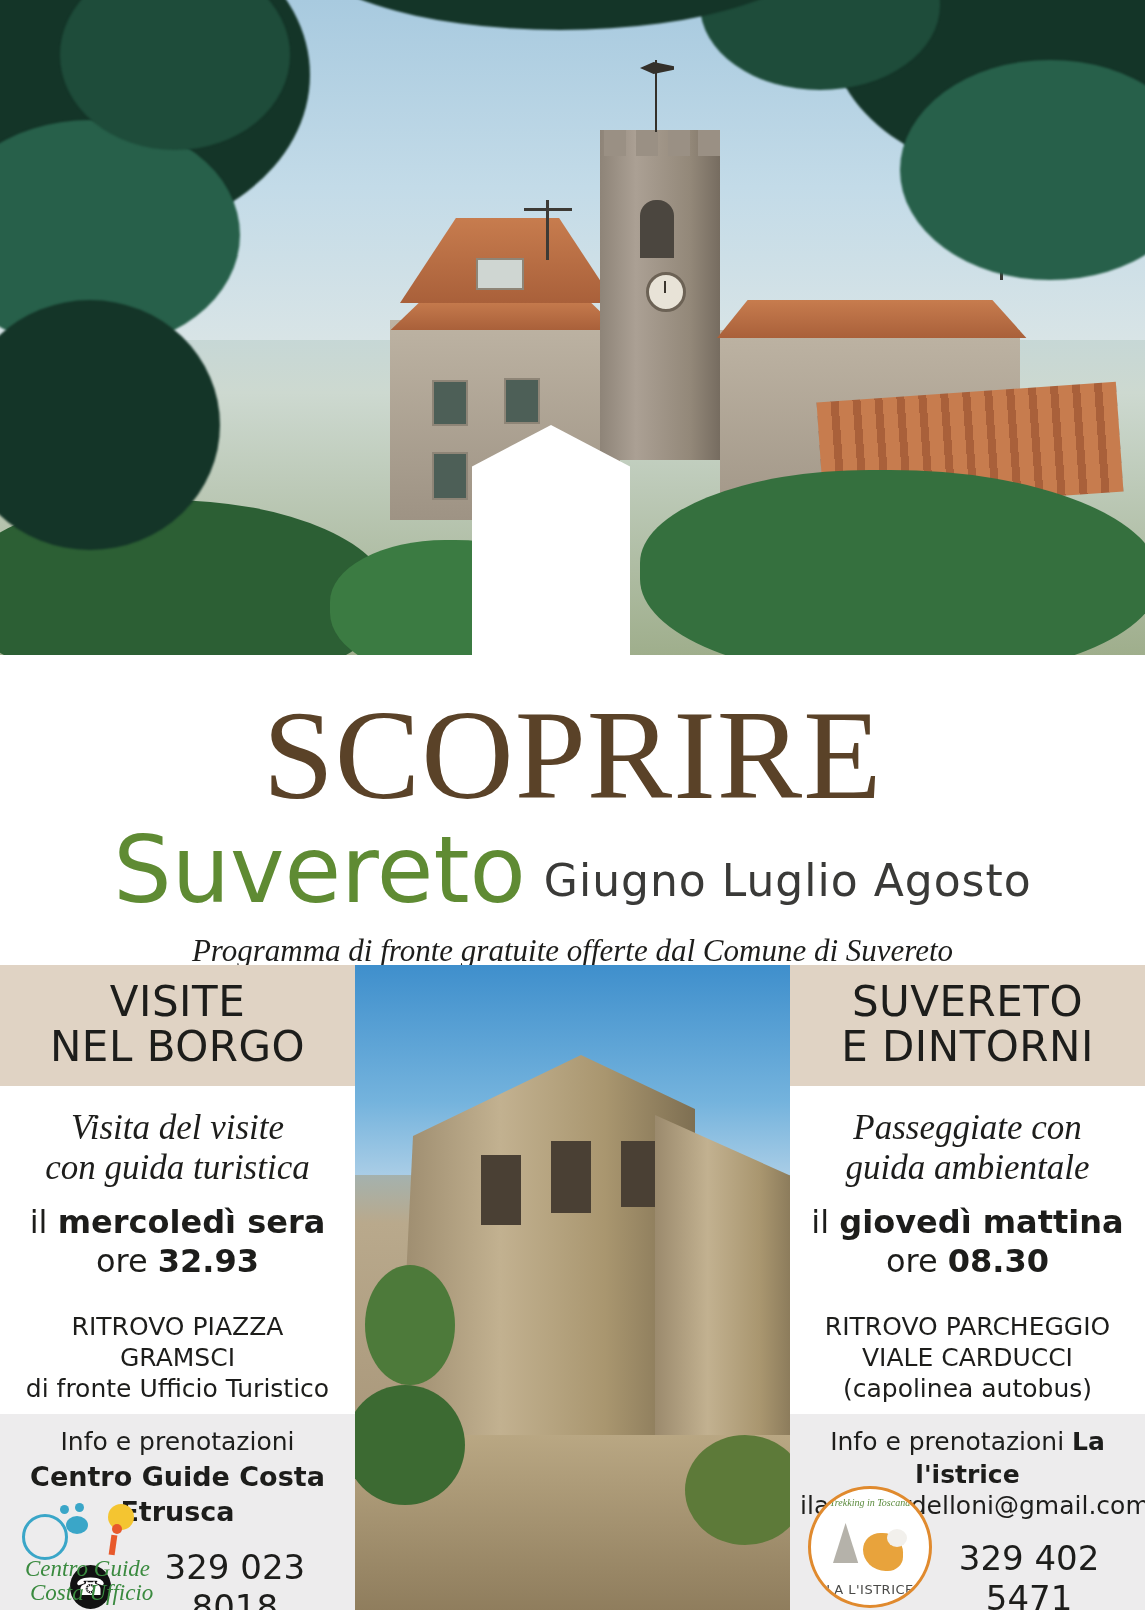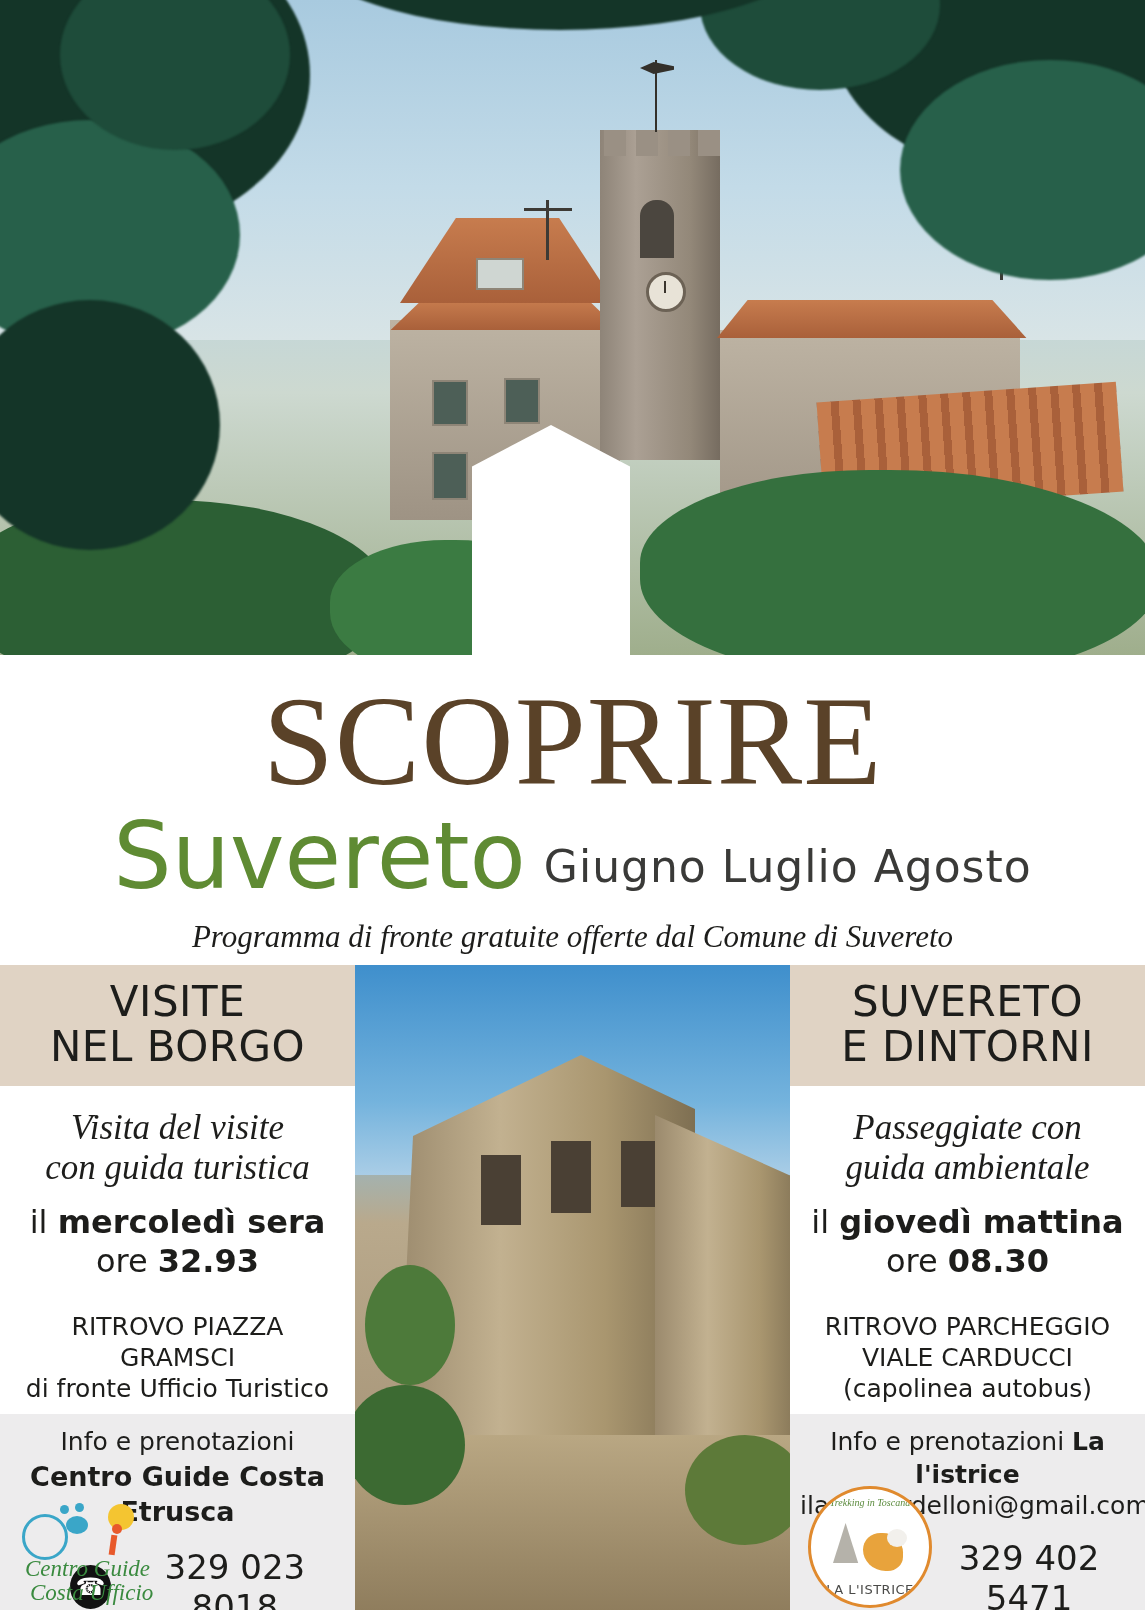--- a/index.html
+++ b/index.html
@@ -145,21 +145,21 @@
     left: 0; top: 655px; width: 1145px; height: 310px;
     background: #ffffff;
     text-align: center;
   }
   .title-main {
     font-family: "Liberation Serif", serif;
     font-size: 128px;
     line-height: 1.0;
     color: #5a4228;
     letter-spacing: 1px;
-    margin-top: 22px;
+    margin-top: 36px;
   }
   .title-row {
     display: flex;
     align-items: baseline;
     justify-content: center;
     gap: 18px;
     margin-top: 6px;
   }
   .title-sub {
     font-family: "DejaVu Sans", sans-serif;

